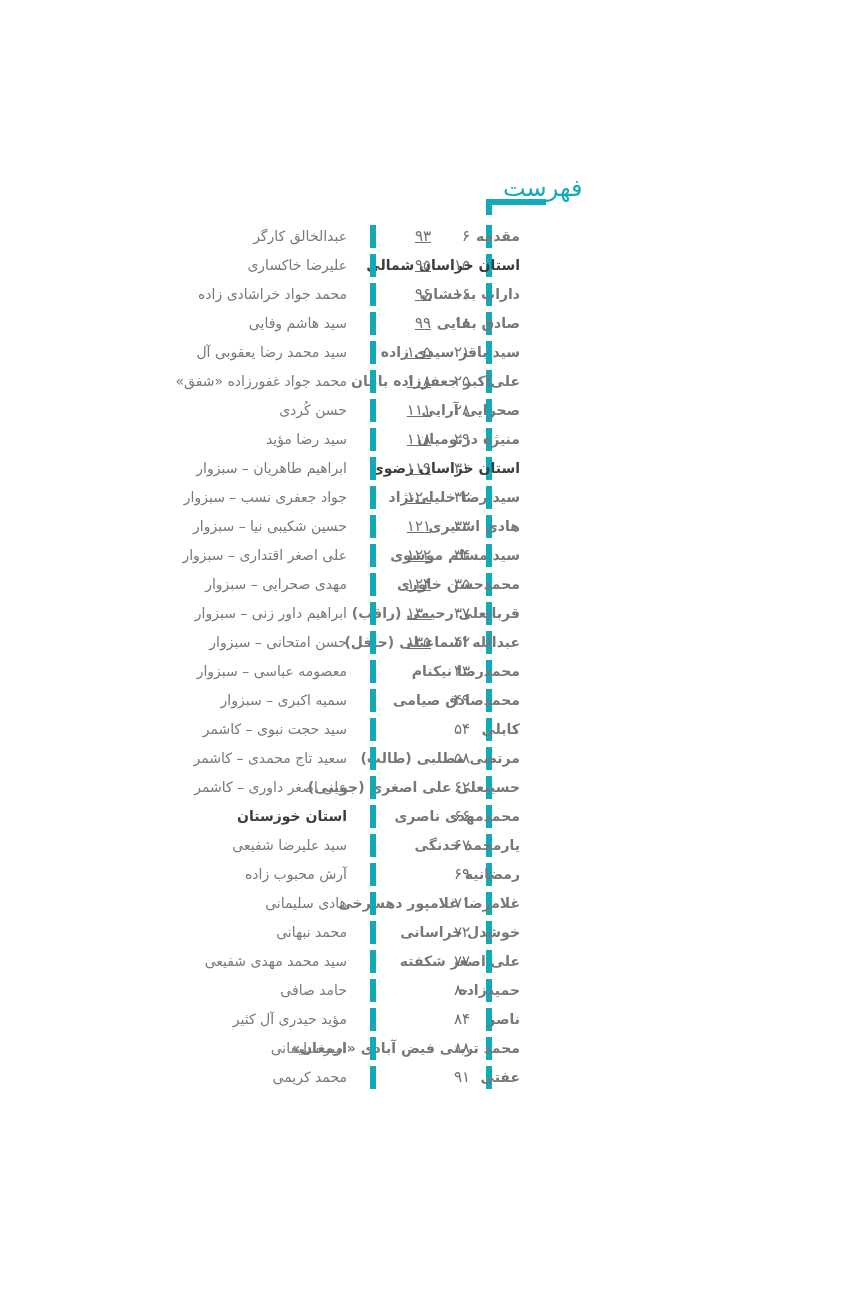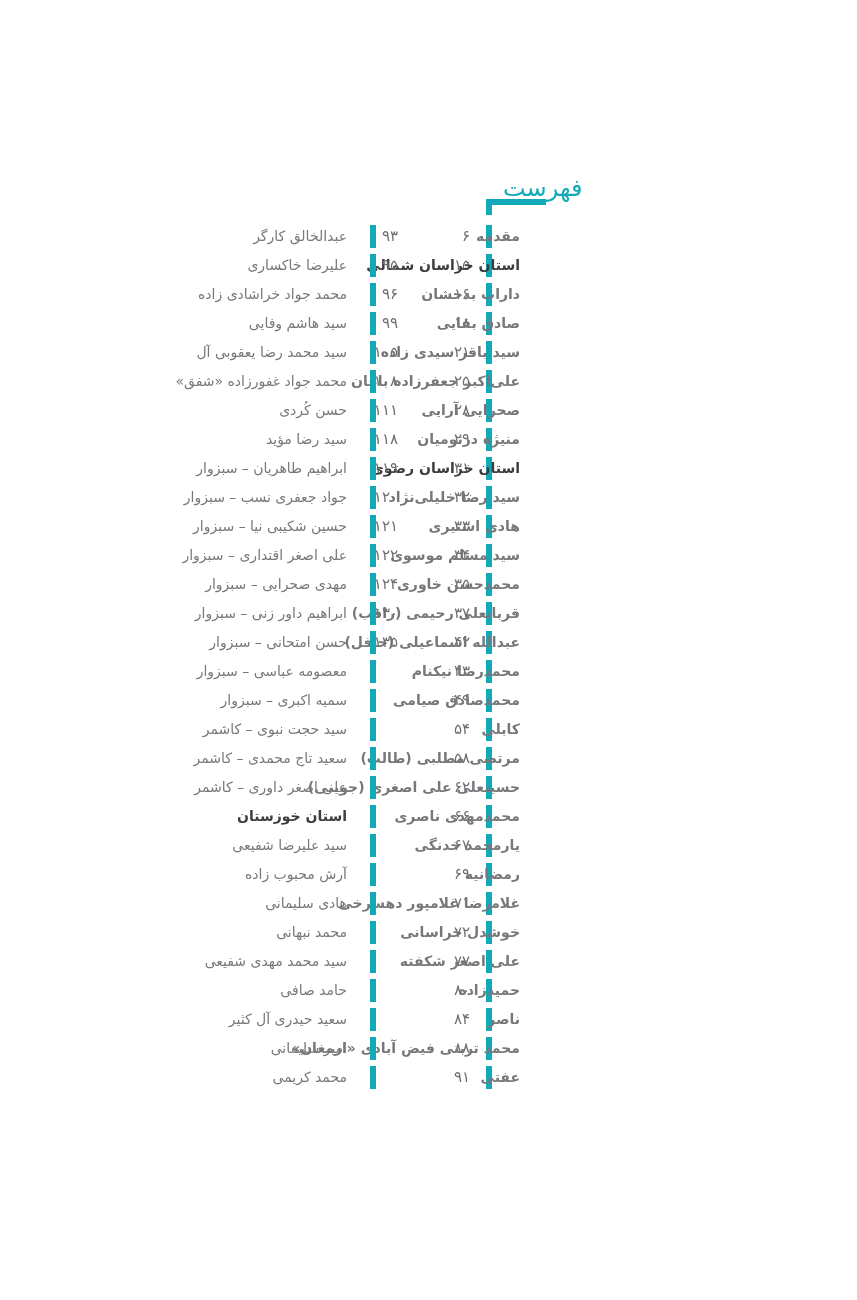--- a/index.html
+++ b/index.html
@@ -16,21 +16,21 @@
   .txt { position: absolute; top: 3px; font-size: 14px; line-height: 22px; white-space: nowrap; direction: rtl; color: #77787b; }
   .txt.bold { color: #3d3d3f; font-weight: bold; }
   
   #col-right { left: 0; width: 857px; }
   #col-right .bar { left: 486px; }
   #col-right .num { left: 420px; }
   #col-right .txt { right: 337px; text-align: left; min-width: 0; font-weight: bold; }
   
   #col-left { left: 0; width: 857px; }
   #col-left .bar { left: 370px; }
-  #col-left .num { left: 348px; }
+  #col-left .num { left: 381px; text-decoration: underline; }
   #col-left .txt { right: 510px; text-align: left; }
 </style>
 </head>
 <body>
 
 <div class="title">فهرست</div>
 <div class="title-underline"></div>
 <div class="title-stem"></div>
 
 <div class="col" id="col-right">
@@ -317,21 +317,21 @@
       <div class="txt">سید محمد مهدی شفیعی</div>
     </div>
     <div class="row">
       <div class="bar"></div>
       <div class="num"></div>
       <div class="txt">حامد صافی</div>
     </div>
     <div class="row">
       <div class="bar"></div>
       <div class="num"></div>
-      <div class="txt">سعید حیدری آل کثیر</div>
+      <div class="txt">مؤید حیدری آل کثیر</div>
     </div>
     <div class="row">
       <div class="bar"></div>
       <div class="num"></div>
       <div class="txt">امیر سلیمانی</div>
     </div>
     <div class="row">
       <div class="bar"></div>
       <div class="num"></div>
       <div class="txt">محمد کریمی</div>

